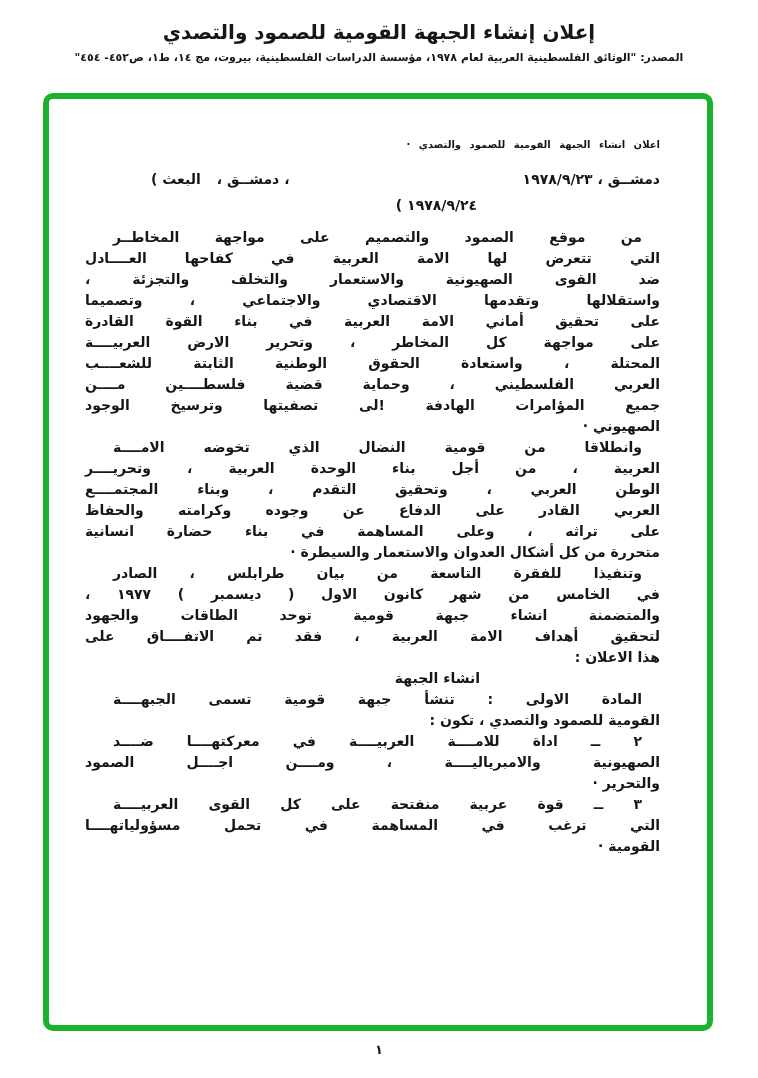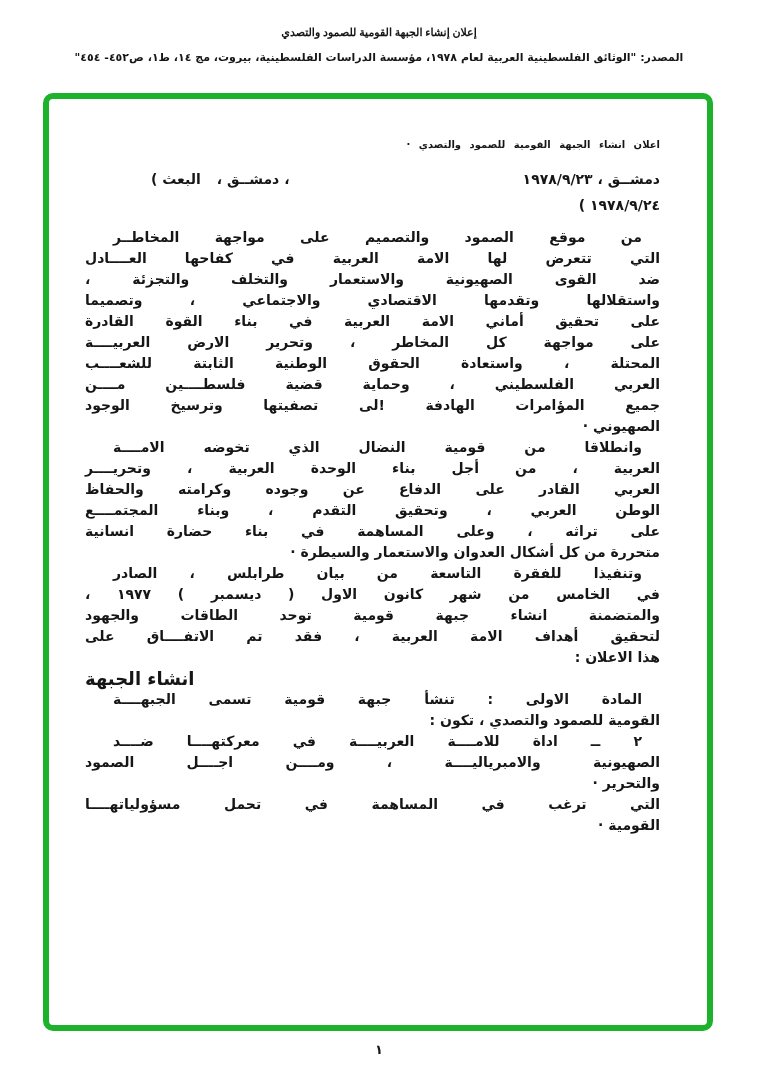--- a/index.html
+++ b/index.html
@@ -15,24 +15,23 @@
 
   
   .top-header {
     position: absolute;
     top: 22px; left: 0;
     width: 758px;
     text-align: center;
     direction: rtl;
   }
   .header-title {
-    font-size: 11px;
+    font-size: 20px;
     font-weight: bold;
     line-height: 20px;
-    font-family: Liberation Serif, serif;
   }
   .header-source {
     margin-top: 9px;
     font-size: 11px;
     font-weight: bold;
   }
 
   
   .frame {
     position: absolute;
@@ -63,36 +62,36 @@
     justify-content: space-between;
     align-items: baseline;
     padding-left: 66px;
     margin-top: 13px;
     font-size: 14px;
     line-height: 21px;
   }
   .dl-citation { display: inline-flex; direction: ltr; gap: 16px; }
   .dateline2 {
     direction: ltr;
-    text-align: right;
+    text-align: center;
     padding-left: 128px;
     margin-top: 5px;
     font-size: 14px;
     line-height: 21px;
   }
 
   
   .body-text { margin-top: 11px; font-size: 14px; line-height: 21px; }
   .pline { text-align: justify; text-align-last: justify; }
   .pline.first { padding-right: 18px; margin-left: 28px; }
   .pline.last { text-align-last: right; }
   .section-heading {
-    font-size: 18px;
+    font-size: 14px;
     line-height: 21px;
-    text-align: left;
+    text-align: right;
     margin-right: 180px;
   }
 
   
   .page-number {
     position: absolute;
     top: 1042px; left: 0;
     width: 758px;
     text-align: center;
     font-size: 13px;
@@ -135,22 +134,22 @@
       <div class="pline">على مواجهة كل المخاطر ، وتحرير الارض العربيــــة</div>
       <div class="pline">المحتلة ، واستعادة الحقوق الوطنية الثابتة للشعــــب</div>
       <div class="pline">العربي الفلسطيني ، وحماية قضية فلسطــــين مــــن</div>
       <div class="pline">جميع المؤامرات الهادفة !لى تصفيتها وترسيخ الوجود</div>
       <div class="pline last">الصهيوني ·</div>
     </div>
 
     <div class="para">
       <div class="pline first">وانطلاقا من قومية النضال الذي تخوضه الامــــة</div>
       <div class="pline">العربية ، من أجل بناء الوحدة العربية ، وتحريــــر</div>
+      <div class="pline">الوطن العربي ، وتحقيق التقدم ، وبناء المجتمــــع</div>
       <div class="pline">العربي القادر على الدفاع عن وجوده وكرامته والحفاظ</div>
-      <div class="pline">الوطن العربي ، وتحقيق التقدم ، وبناء المجتمــــع</div>
       <div class="pline">على تراثه ، وعلى المساهمة في بناء حضارة انسانية</div>
       <div class="pline last">متحررة من كل أشكال العدوان والاستعمار والسيطرة ·</div>
     </div>
 
     <div class="para">
       <div class="pline first">وتنفيذا للفقرة التاسعة من بيان طرابلس ، الصادر</div>
       <div class="pline">في الخامس من شهر كانون الاول ( ديسمبر ) ١٩٧٧ ،</div>
       <div class="pline">والمتضمنة انشاء جبهة قومية توحد الطاقات والجهود</div>
       <div class="pline">لتحقيق أهداف الامة العربية ، فقد تم الاتفــــاق على</div>
       <div class="pline last">هذا الاعلان :</div>
@@ -164,20 +163,21 @@
     </div>
 
 
     <div class="para">
       <div class="pline first">٢ ــ اداة للامــــة العربيــــة في معركتهــــا ضــــد</div>
       <div class="pline">الصهيونية والامبرياليــــة ، ومــــن اجــــل الصمود</div>
       <div class="pline last">والتحرير ·</div>
     </div>
 
     <div class="para">
+      <div class="pline first">٣ ــ قوة عربية منفتحة على كل القوى العربيــــة</div>
       <div class="pline">التي ترغب في المساهمة في تحمل مسؤولياتهــــا</div>
       <div class="pline last">القومية ·</div>
     </div>
 
   </div>
 </div>
 
 <div class="page-number">١</div>
 
 </body></html>

